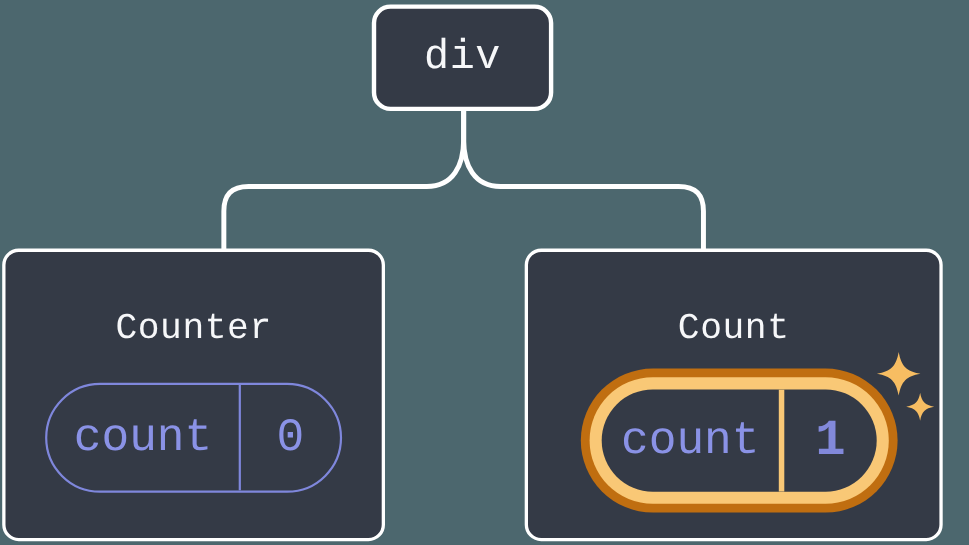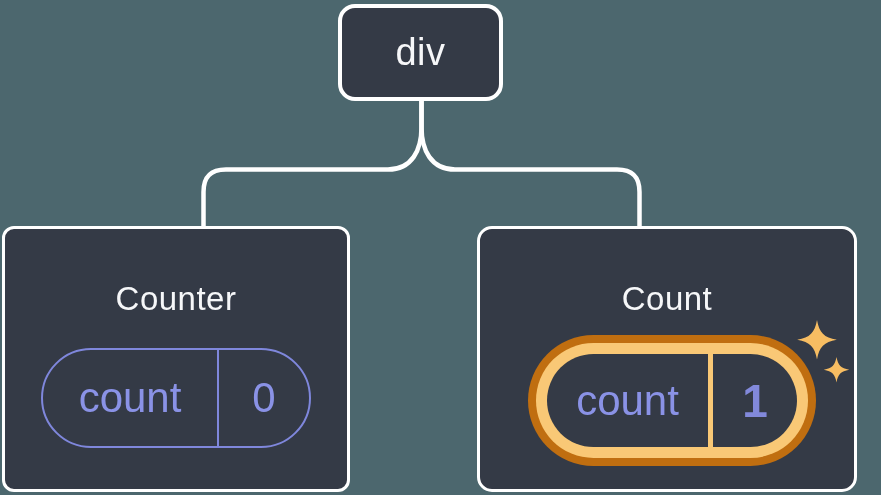--- a/index.html
+++ b/index.html
@@ -1,37 +1,37 @@
 <!DOCTYPE html>
 <html><head>
 <meta charset="utf-8">
 <style>
   html,body { margin:0; padding:0; background:#4C676E; }
   .canvas {
     position:relative; width:881px; height:495px; overflow:hidden;
     background:#4C676E;
-    font-family:Liberation Sans, sans-serif;
+    font-family:Liberation Mono, monospace;
   }
   .connector-svg { position:absolute; left:0; top:0; width:881px; height:495px; pointer-events:none; }
 
   
   .node-root {
     position:absolute; left:338px; top:4px; width:165px; height:97px;
     background:#343A46; border:4px solid #FFFFFF; border-radius:17px;
     box-sizing:border-box; display:flex; align-items:center; justify-content:center;
   }
   .node-root-label { color:#F6F7F9; font-size:38px; font-weight:500; letter-spacing:0.5px; }
 
   
   .card {
     position:absolute; top:226px; height:266px;
     background:#343A46; border:3.5px solid #FFFFFF; border-radius:15px;
     box-sizing:border-box;
   }
-  .card-counter { left:2px; width:348px;border-radius:12px; }
+  .card-counter { left:2px; width:348px; }
   .card-count  { left:477px; width:380px; }
   .card-title {
     position:absolute; top:51px; left:0; width:100%; text-align:center;
     color:#F6F7F9; font-size:33px; font-weight:500; letter-spacing:0.5px;
   }
 
   
   .pill {
     position:absolute; left:36px; top:119px; width:270px; height:100px;
     border:2.5px solid #7F87DC; border-radius:60px;

